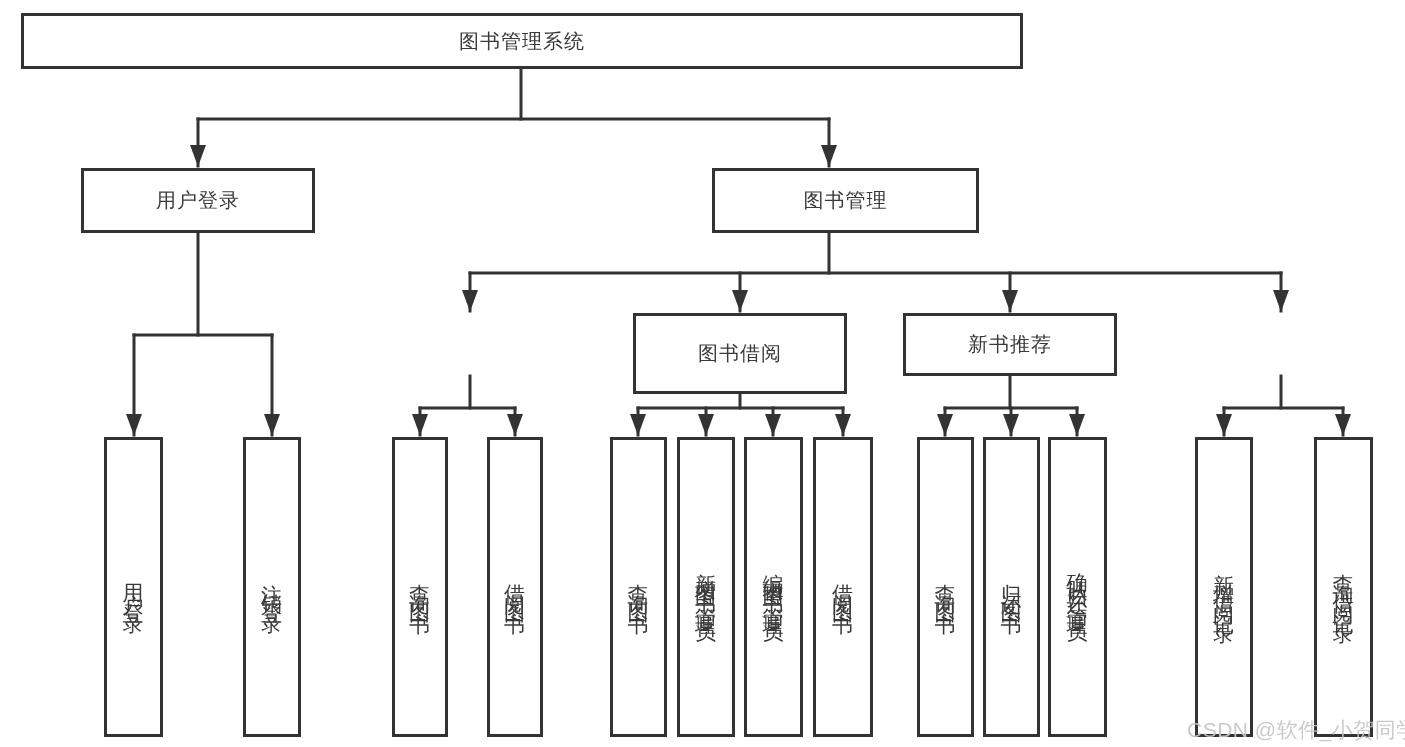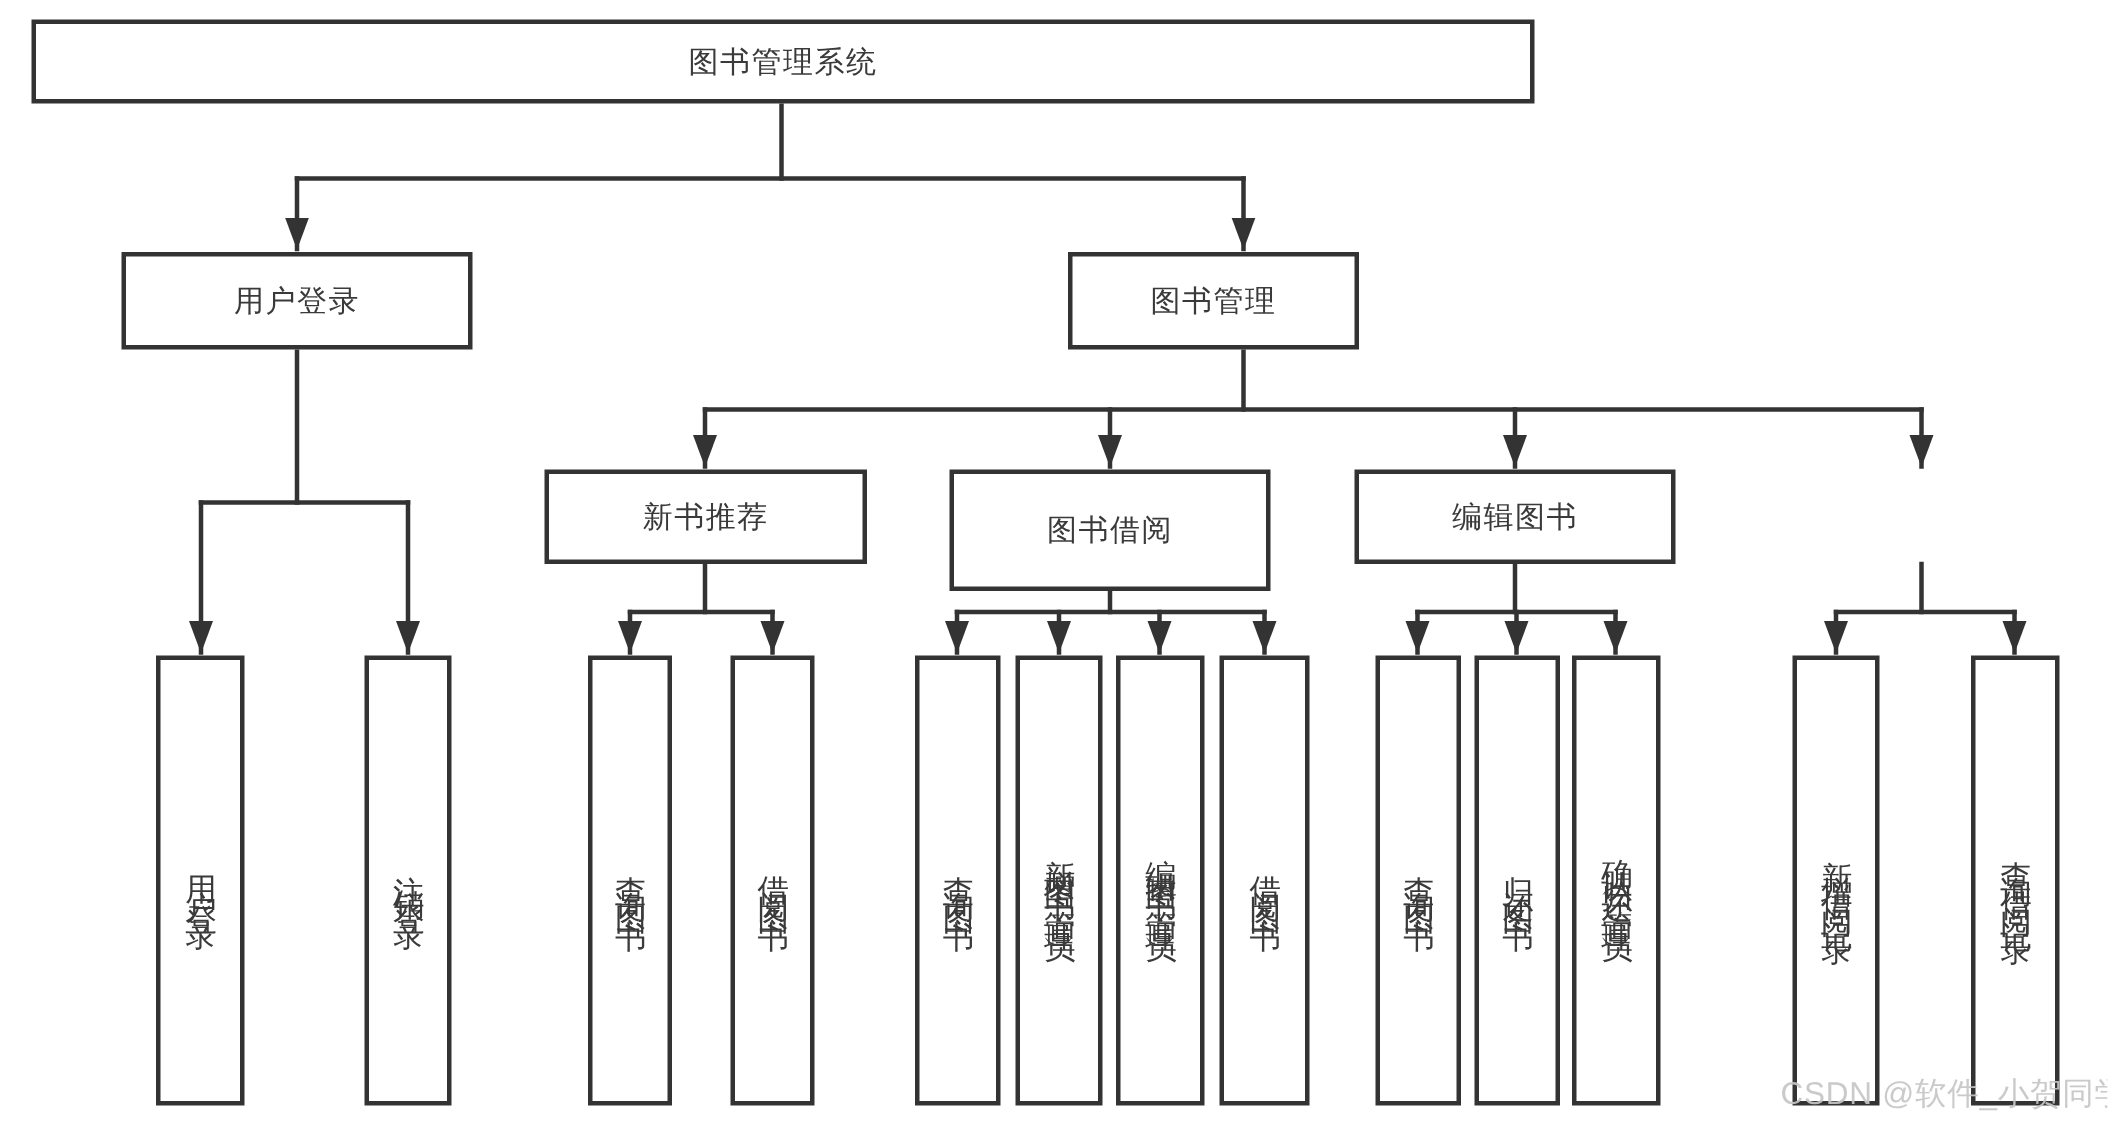--- a/index.html
+++ b/index.html
@@ -138,25 +138,24 @@
       <path class="line" d="M1281,376 V408"></path>
       <path class="line" d="M1224,408 H1343"></path>
       <path class="line" d="M1224,408 V435" marker-end="url(#arrowhead)"></path>
       <path class="line" d="M1343,408 V435" marker-end="url(#arrowhead)"></path>
     </g>
   </svg>
 
   <div class="box hbox" style="left:21px;top:13px;width:1002px;height:56px">图书管理系统</div>
 
   <div class="box hbox" style="left:81px;top:168px;width:234px;height:65px">用户登录</div>
-  <div class="box hbox" style="left:712px;top:168px;width:194px;height:65px">图书管理</div>
+  <div class="box hbox" style="left:712px;top:168px;width:267px;height:65px">图书管理</div>
 
-  <div class="box hbox" style="left:363px;top:313px;width:215px;height:63px">新书推荐</div>
   <div class="box hbox" style="left:633px;top:313px;width:214px;height:81px">图书借阅</div>
-  <div class="box hbox" style="left:903px;top:313px;width:214px;height:63px">编辑图书</div>
+  <div class="box hbox" style="left:903px;top:313px;width:214px;height:63px">新书推荐</div>
 
   <div class="box vbox" style="left:104px;top:437px;width:59px;height:300px">用户登录</div>
   <div class="box vbox" style="left:243px;top:437px;width:58px;height:300px">注销登录</div>
 
   <div class="box vbox" style="left:392px;top:437px;width:56px;height:300px">查询图书</div>
   <div class="box vbox" style="left:487px;top:437px;width:56px;height:300px">借阅图书</div>
 
   <div class="box vbox" style="left:610px;top:437px;width:57px;height:300px">查询图书</div>
   <div class="box vbox tight" style="left:677px;top:437px;width:58px;height:300px">新增图书（管理员）</div>
   <div class="box vbox tight" style="left:744px;top:437px;width:59px;height:300px">编辑图书（管理员）</div>

